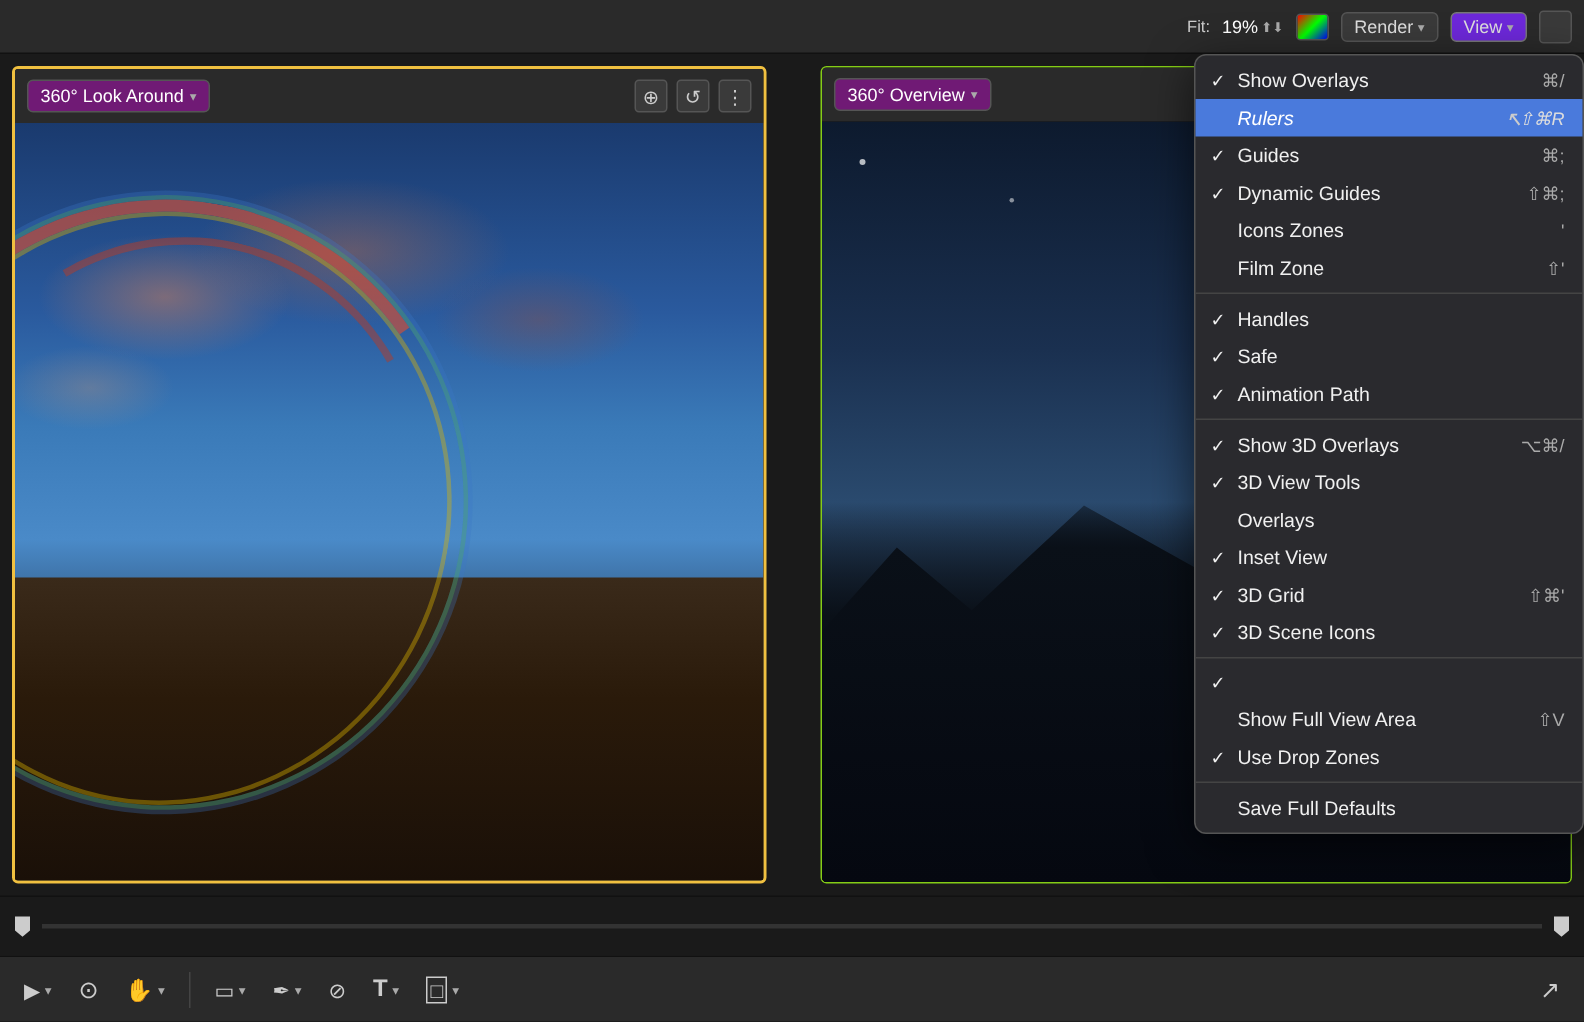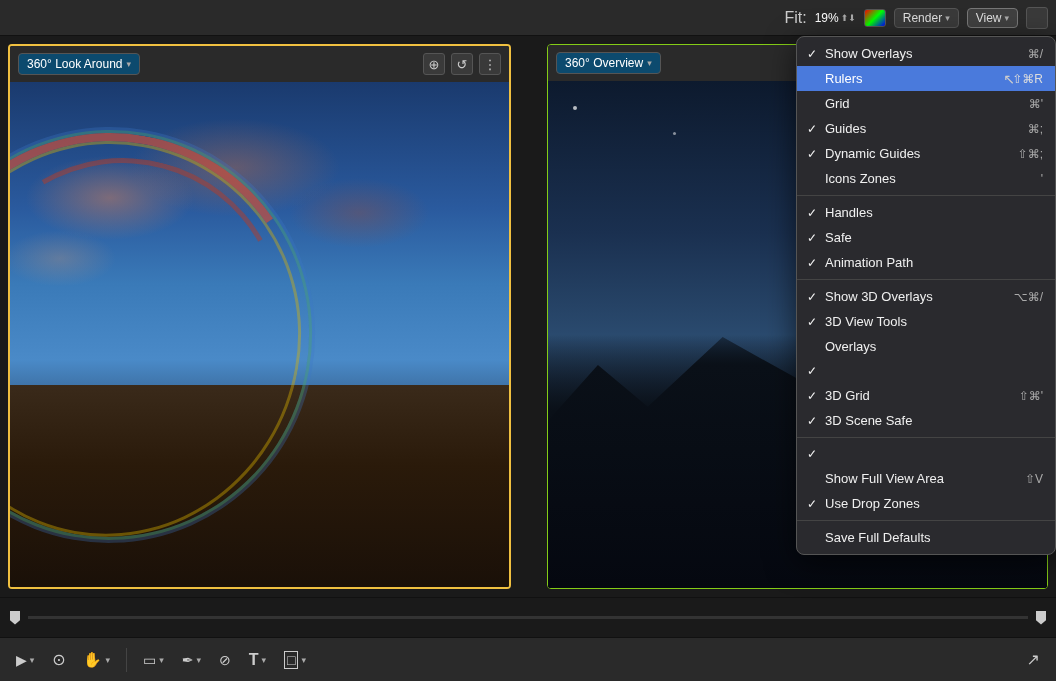--- a/index.html
+++ b/index.html
@@ -19,21 +19,21 @@
       border-bottom: 1px solid #111;
       display: flex;
       align-items: center;
       justify-content: flex-end;
       padding: 0 8px;
       gap: 8px;
       position: relative;
       z-index: 10;
     }
     .fit-label {
-      font-size: 16px;
+      font-size: 11px;
       color: #ccc;
     }
     .fit-value {
       font-size: 12px;
       color: #fff;
       display: flex;
       align-items: center;
       gap: 2px;
     }
     .color-swatch {
@@ -92,21 +92,21 @@
       height: 36px;
       background: #2a2a2a;
       display: flex;
       align-items: center;
       padding: 0 8px;
       gap: 6px;
       flex-shrink: 0;
     }
 
     .view-selector {
-      background: #0c4a6e;
+      background: #701a75;
       border: 1px solid #555;
       border-radius: 4px;
       color: #fff;
       font-size: 12px;
       padding: 3px 8px;
       display: flex;
       align-items: center;
       gap: 4px;
       cursor: pointer;
     }
@@ -315,20 +315,21 @@
       padding: 5px 12px 5px 10px;
       cursor: pointer;
       color: #f0f0f0;
       white-space: nowrap;
       position: relative;
       min-height: 24px;
     }
     .menu-item.highlighted {
       background: #4a7adc;
       color: #fff;
+      font-style: italic;
     }
     .menu-item .check {
       width: 18px;
       flex-shrink: 0;
       font-size: 12px;
       color: #f0f0f0;
     }
     .menu-item .label {
       flex: 1;
     }
@@ -359,60 +360,60 @@
   <span class="fit-label">Fit:</span>
   <span class="fit-value">
     <span>19%</span>
     <span style="font-size:9px;color:#aaa;">⬆⬇</span>
   </span>
   <div class="color-swatch"></div>
   <div class="top-btn">
     <span>Render</span>
     <span class="chevron">▾</span>
   </div>
-  <div class="top-btn" style="background:#404040;border-color:#777;">
+  <div class="top-btn" style="background:#6d28d9;border-color:#777;">
     <span>View</span>
     <span class="chevron">▾</span>
   </div>
   <div style="width:22px;height:22px;background:#3a3a3a;border:1px solid #555;border-radius:3px;"></div>
 
   <div class="dropdown-overlay">
     <div class="dropdown-menu">
 
     <div class="menu-item">
           <span class="check">✓</span>
           <span class="label">Show Overlays</span>
           <span class="shortcut">⌘/</span>
         </div>
         <div class="menu-item highlighted">
           <span class="check"></span>
           <span class="label">Rulers</span>
           <span class="cursor-icon">↖</span>
           <span class="shortcut">⇧⌘R</span>
         </div>
         <div class="menu-item">
-          <span class="check"></span>
-          <span class="label">Grid</span>
-          <span class="shortcut">⌘'</span>
-        </div>
-        <div class="menu-item">
           <span class="check">✓</span>
           <span class="label">Guides</span>
           <span class="shortcut">⌘;</span>
         </div>
         <div class="menu-item">
           <span class="check">✓</span>
           <span class="label">Dynamic Guides</span>
           <span class="shortcut">⇧⌘;</span>
         </div>
         <div class="menu-item">
           <span class="check"></span>
           <span class="label">Icons Zones</span>
           <span class="shortcut">'</span>
         </div>
+        <div class="menu-item">
+          <span class="check"></span>
+          <span class="label">Film Zone</span>
+          <span class="shortcut">⇧'</span>
+        </div>
         <div class="menu-separator"></div>
         <div class="menu-item">
           <span class="check">✓</span>
           <span class="label">Handles</span>
         </div>
         <div class="menu-item">
           <span class="check">✓</span>
           <span class="label">Safe</span>
         </div>
         <div class="menu-item">
@@ -428,29 +429,30 @@
         <div class="menu-item">
           <span class="check">✓</span>
           <span class="label">3D View Tools</span>
         </div>
         <div class="menu-item">
           <span class="check"></span>
           <span class="label">Overlays</span>
         </div>
         <div class="menu-item">
           <span class="check">✓</span>
+          <span class="label">Inset View</span>
         </div>
         <div class="menu-item">
           <span class="check">✓</span>
           <span class="label">3D Grid</span>
           <span class="shortcut">⇧⌘'</span>
         </div>
         <div class="menu-item">
           <span class="check">✓</span>
-          <span class="label">3D Scene Safe</span>
+          <span class="label">3D Scene Icons</span>
         </div>
         <div class="menu-separator"></div>
         <div class="menu-item">
           <span class="check">✓</span>
         </div>
         <div class="menu-item">
           <span class="check"></span>
           <span class="label">Show Full View Area</span>
           <span class="shortcut">⇧V</span>
         </div>

